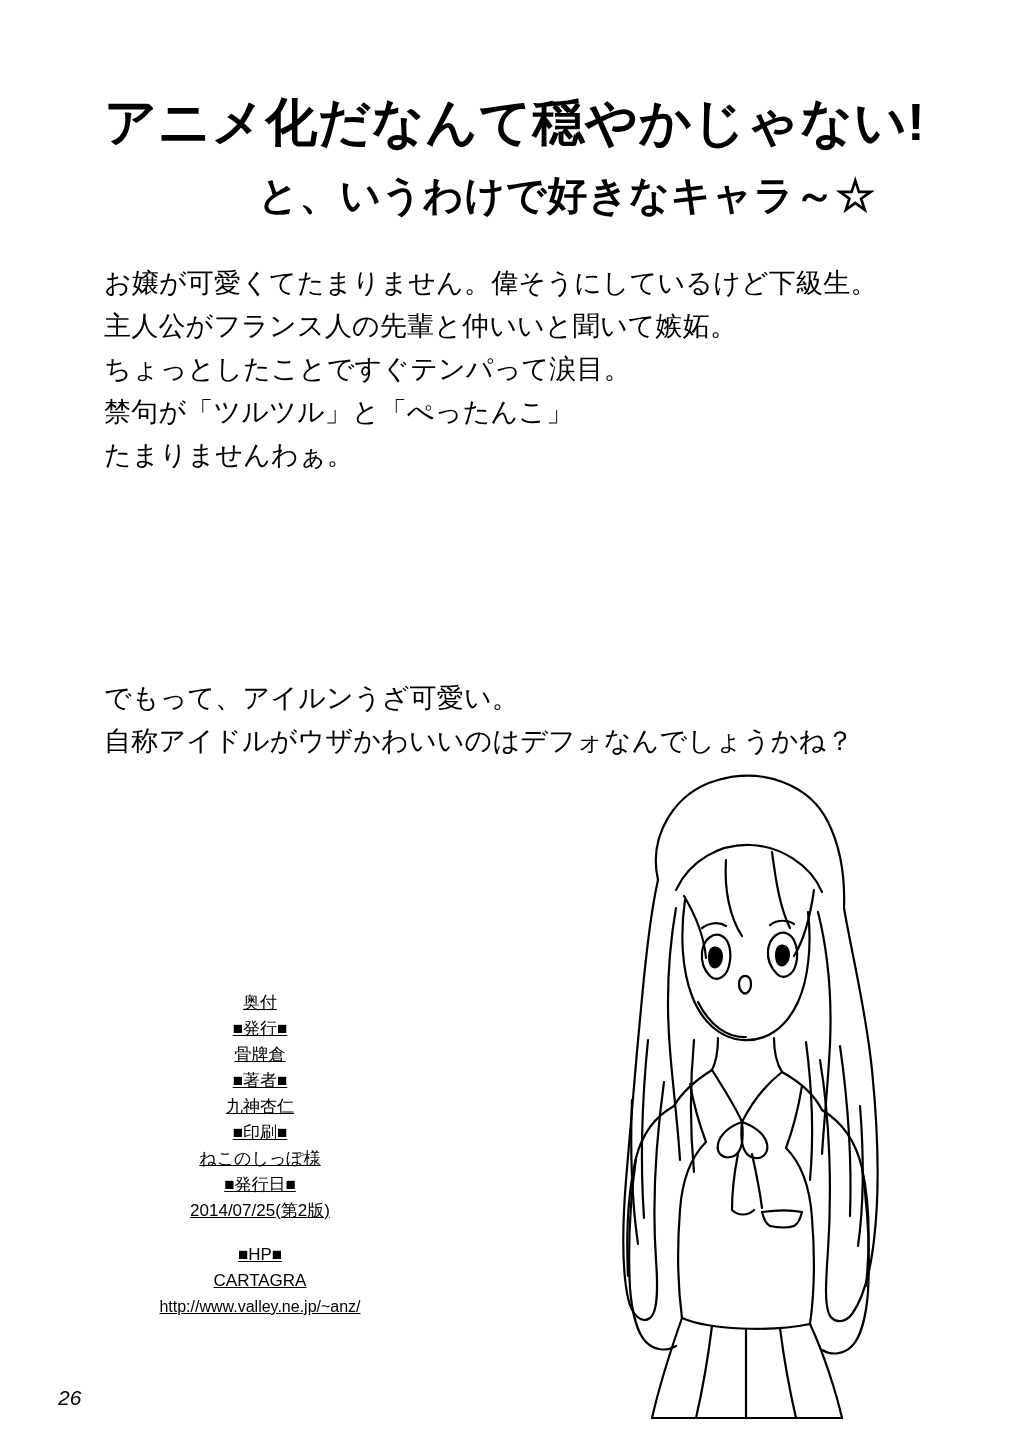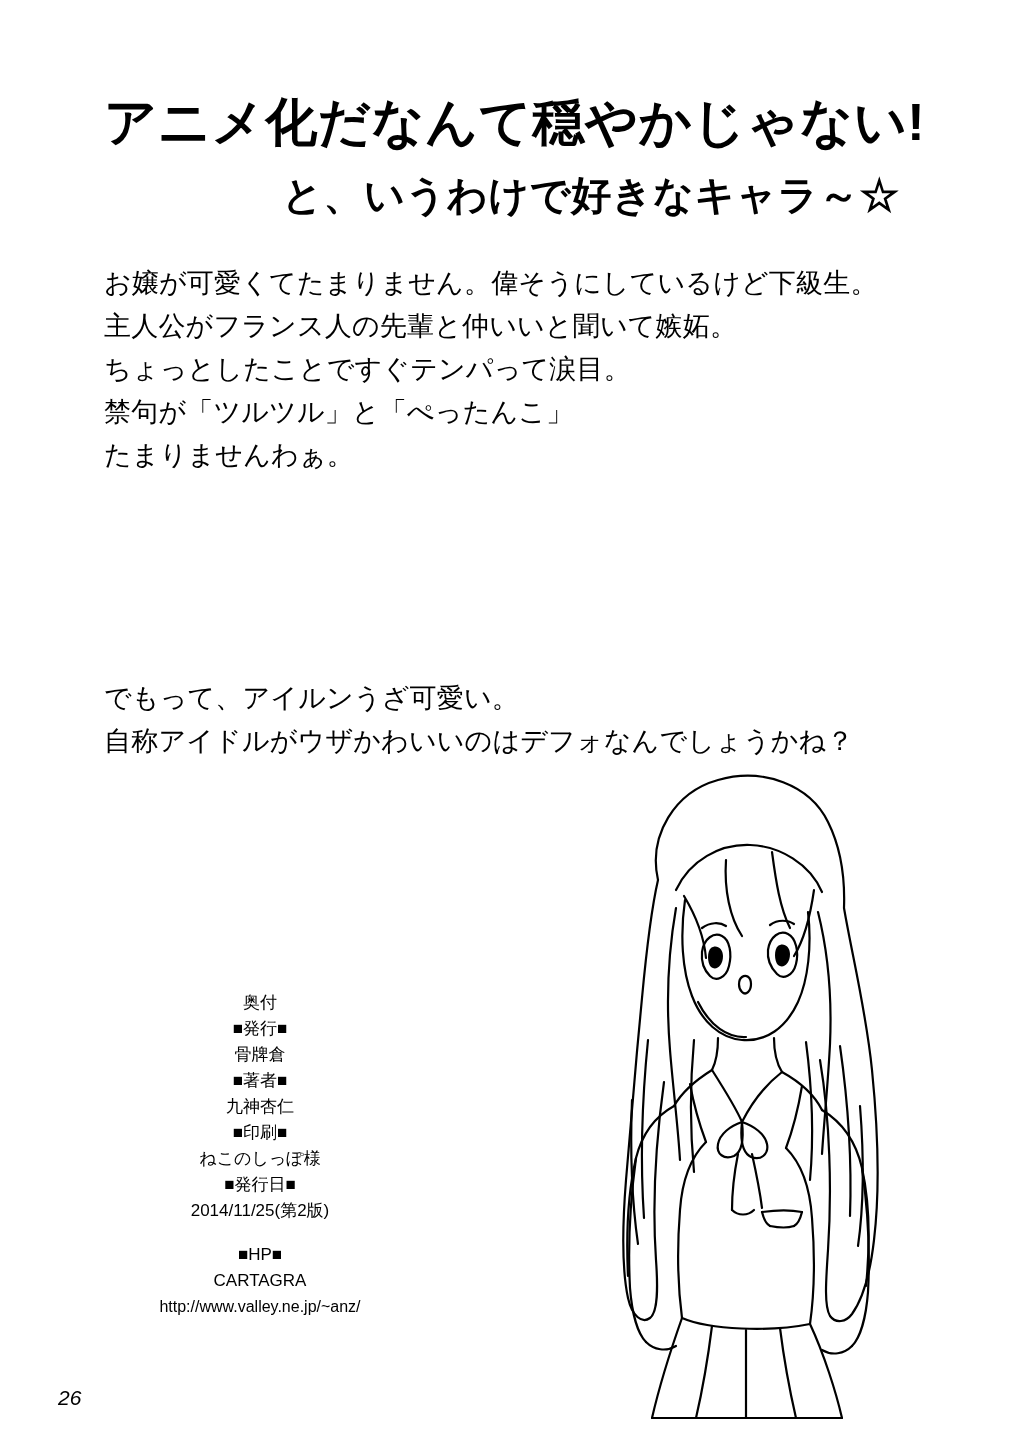--- a/index.html
+++ b/index.html
@@ -32,21 +32,20 @@
     white-space: nowrap;
   }
   .title-2 {
     position: absolute;
     left: 258px;
     top: 168px;
     font-size: 40px;
     font-weight: bold;
     letter-spacing: 0.5px;
     white-space: nowrap;
-    margin-left: 24px;
   }
 
   
   .body-block {
     position: absolute;
     left: 104px;
     font-size: 27px;
     line-height: 43px;
     letter-spacing: 0.2px;
     margin-top: 17px;
@@ -59,20 +58,21 @@
 
   
   .colophon {
     position: absolute;
     left: 110px;
     top: 990px;
     width: 300px;
     text-align: center;
     font-size: 17px;
     line-height: 26px;
+    text-decoration: underline;
   }
   .colophon .gap { height: 18px; }
   .colophon .url { font-size: 16px; letter-spacing: 0px; }
 
   
   .page-number {
     position: absolute;
     left: 58px;
     top: 1386px;
     font-size: 21px;
@@ -113,21 +113,21 @@
 
   <div class="colophon">
     <div>奥付</div>
     <div>■発行■</div>
     <div>骨牌倉</div>
     <div>■著者■</div>
     <div>九神杏仁</div>
     <div>■印刷■</div>
     <div>ねこのしっぽ様</div>
     <div>■発行日■</div>
-    <div>2014/11/25(第2版)</div>
+    <div>2014/07/25(第2版)</div>
     <div class="gap"></div>
     <div>■HP■</div>
     <div>CARTAGRA</div>
     <div class="url">http://www.valley.ne.jp/~anz/</div>
   </div>
 
   <div class="page-number">26</div>
 
   <div class="illustration">
     <svg viewBox="0 0 470 680" xmlns="http://www.w3.org/2000/svg" fill="none" stroke="#000" stroke-width="2.2" stroke-linecap="round" stroke-linejoin="round">

